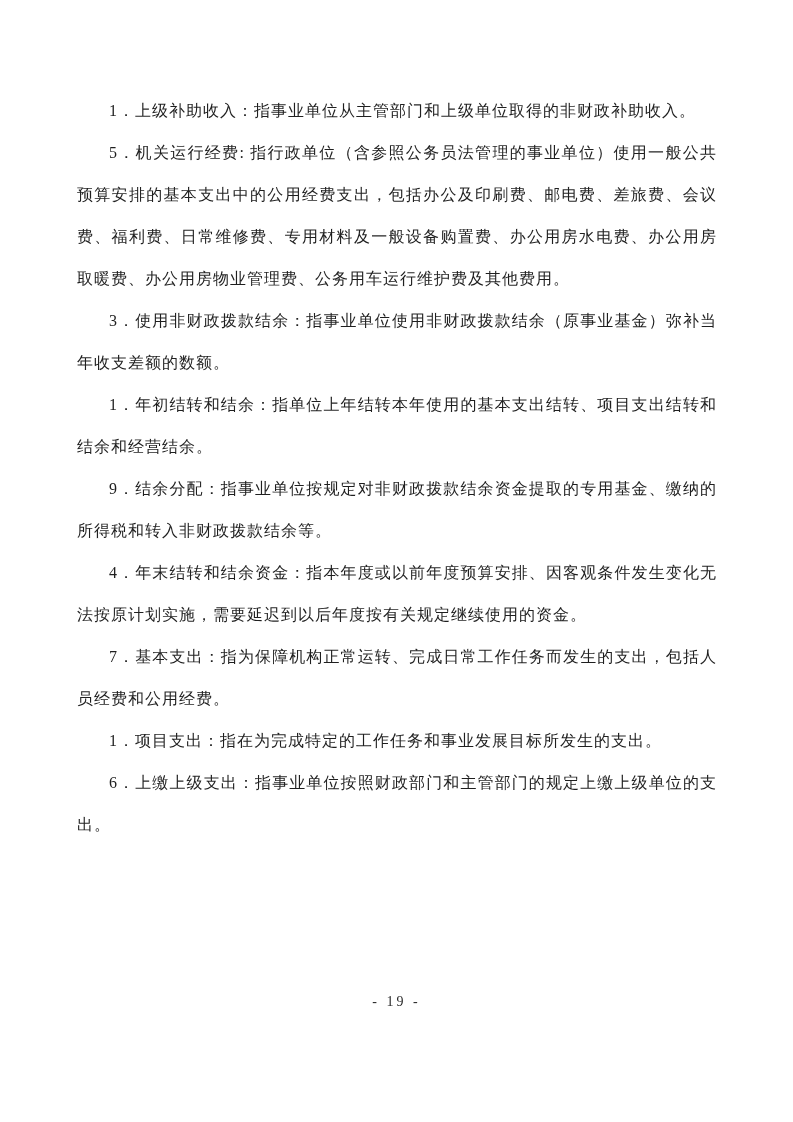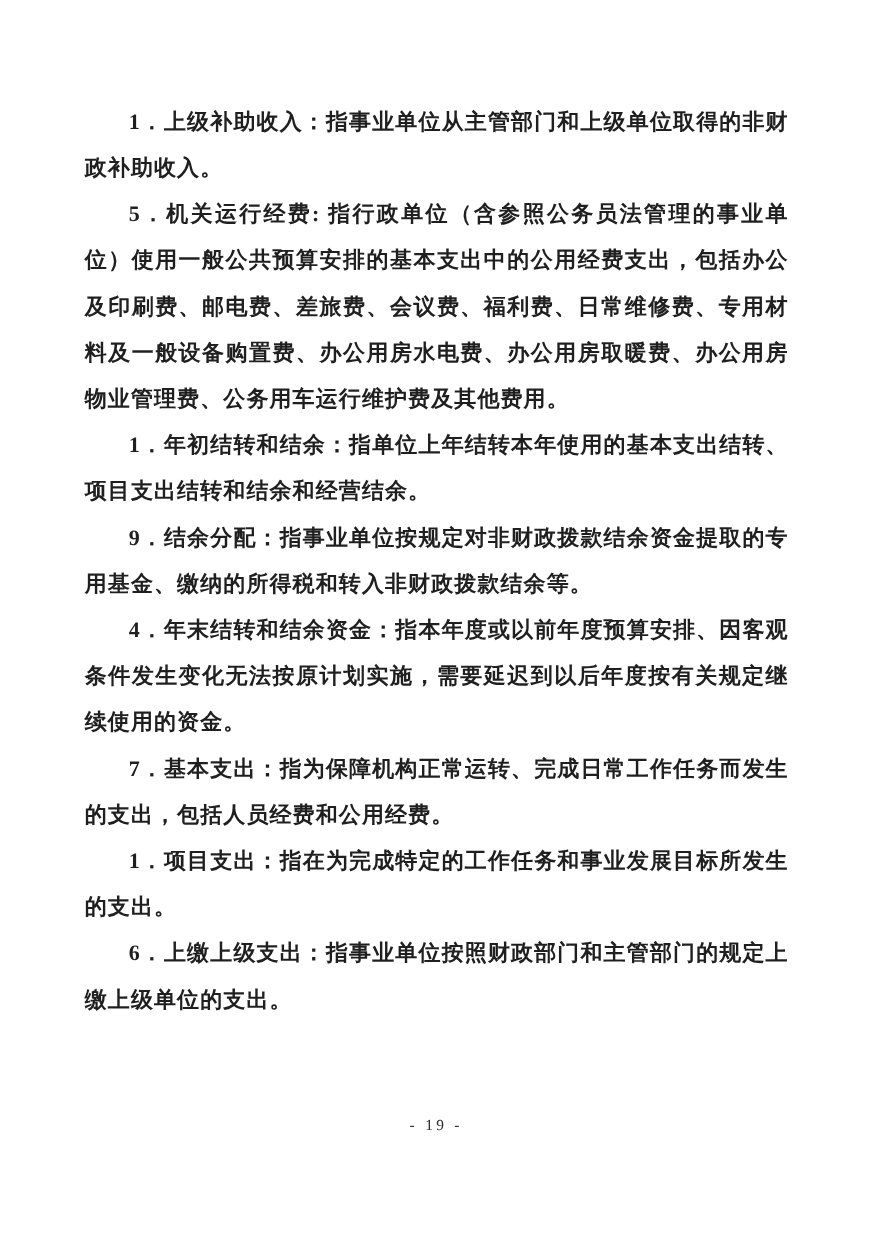--- a/index.html
+++ b/index.html
@@ -18,49 +18,49 @@
     position: absolute;
     inset: 0;
     background: #ffffff;
   }
   .content {
     position: absolute;
     left: 77px;
     top: 90px;
     width: 640px;
     color: #1f1f1f;
-    font-size: 20px;
+    font-size: 16px;
     line-height: 42px;
     letter-spacing: 1px;
     text-align: justify;
-    font-weight: bold;
   }
   .content p {
     margin: 0;
     padding: 0;
     text-indent: 2em;
   }
   .footer {
     position: absolute;
     left: 0;
     right: 0;
-    top: 1016px;
+    top: 994px;
     text-align: center;
     color: #2a2a2a;
     font-size: 14px;
     letter-spacing: 3px;
   }
 </style>
 </head>
 <body>
 
 <div class="page">
   <div class="content">
     <p>1．上级补助收入：指事业单位从主管部门和上级单位取得的非财政补助收入。</p>
     <p>5．机关运行经费: 指行政单位（含参照公务员法管理的事业单位）使用一般公共预算安排的基本支出中的公用经费支出，包括办公及印刷费、邮电费、差旅费、会议费、福利费、日常维修费、专用材料及一般设备购置费、办公用房水电费、办公用房取暖费、办公用房物业管理费、公务用车运行维护费及其他费用。</p>
+    <p>3．使用非财政拨款结余：指事业单位使用非财政拨款结余（原事业基金）弥补当年收支差额的数额。</p>
     <p>1．年初结转和结余：指单位上年结转本年使用的基本支出结转、项目支出结转和结余和经营结余。</p>
     <p>9．结余分配：指事业单位按规定对非财政拨款结余资金提取的专用基金、缴纳的所得税和转入非财政拨款结余等。</p>
     <p>4．年末结转和结余资金：指本年度或以前年度预算安排、因客观条件发生变化无法按原计划实施，需要延迟到以后年度按有关规定继续使用的资金。</p>
     <p>7．基本支出：指为保障机构正常运转、完成日常工作任务而发生的支出，包括人员经费和公用经费。</p>
     <p>1．项目支出：指在为完成特定的工作任务和事业发展目标所发生的支出。</p>
     <p>6．上缴上级支出：指事业单位按照财政部门和主管部门的规定上缴上级单位的支出。</p>
   </div>
   <div class="footer">- 19 -</div>
 </div>
 

